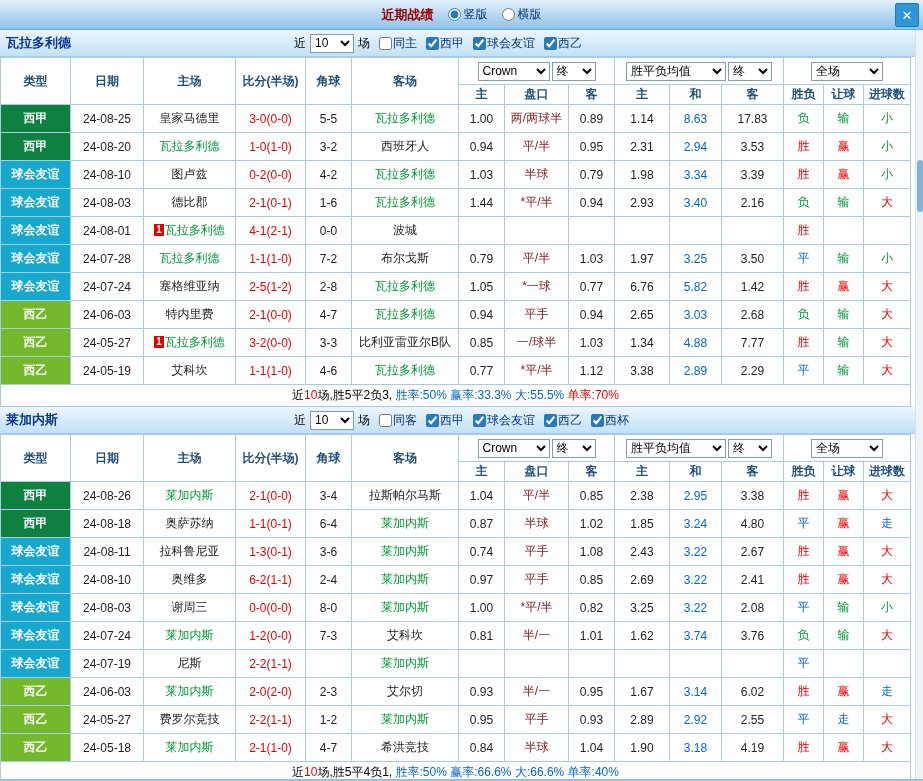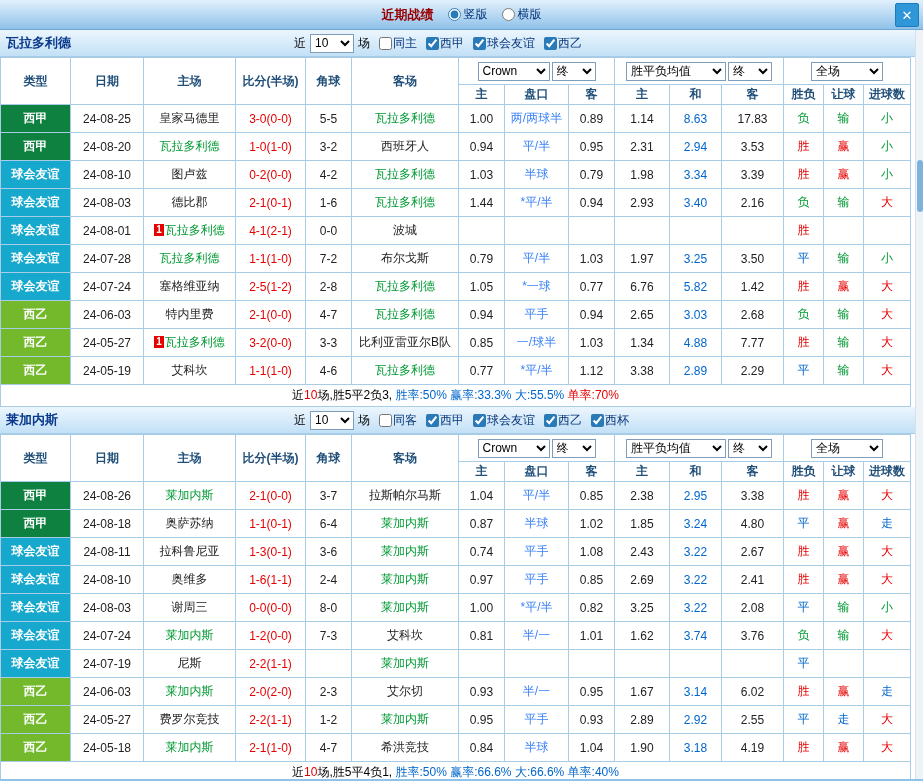--- a/index.html
+++ b/index.html
@@ -33,21 +33,21 @@
   .sel-full{width:72px}
   
   table.results{border-collapse:collapse;table-layout:fixed;width:824px}
   .results th,.results td{border:1px solid #a8cbe6;text-align:center;overflow:hidden;white-space:nowrap;padding:0 1px}
   .results thead th{color:#1f4e79;font-weight:bold;background:#fff}
   .results thead tr:first-child th{height:27px}
   .results thead tr:last-child th{height:20px}
   .results tbody td{height:28px}
   .type{color:#fff;font-weight:bold}
   .score{color:#e60000}
-  .handicap{color:#3b82f6}
+  .handicap{color:#7f1d1d}
   .avg-draw{color:#0066cc}
   .team-green{color:#009933}
   .r-win{color:#e60000}
   .r-draw{color:#0066cc}
   .r-lose{color:#009933}
   .badge{display:inline-block;background:#e60000;color:#fff;font-size:10px;line-height:12px;
     padding:0 2px;margin-right:1px;font-weight:bold;vertical-align:1px}
   .results tfoot td{height:22px;white-space:pre;color:#000}
   
   .scrollbar{position:absolute;right:0;top:30px;width:8px;height:751px;background:#eef3f8;border-left:1px solid #d5e2ec}
@@ -389,21 +389,21 @@
             <th class="sub">让球</th>
             <th class="sub">进球数</th>
           </tr>
         </thead>
         <tbody>
           <tr>
             <td class="type" style="background: rgb(14, 128, 64);">西甲</td>
             <td>24-08-26</td>
             <td class="team-green">莱加内斯</td>
             <td class="score">2-1(0-0)</td>
-            <td>3-7</td>
+            <td>3-4</td>
             <td>拉斯帕尔马斯</td>
             <td>1.04</td>
             <td class="handicap">平/半</td>
             <td>0.85</td>
             <td>2.38</td>
             <td class="avg-draw">2.95</td>
             <td>3.38</td>
             <td class="r-win">胜</td>
             <td class="r-win">赢</td>
             <td class="r-win">大</td>
@@ -439,21 +439,21 @@
             <td class="avg-draw">3.22</td>
             <td>2.67</td>
             <td class="r-win">胜</td>
             <td class="r-win">赢</td>
             <td class="r-win">大</td>
           </tr>
           <tr>
             <td class="type" style="background: rgb(23, 168, 205);">球会友谊</td>
             <td>24-08-10</td>
             <td>奥维多</td>
-            <td class="score">1-6(1-1)</td>
+            <td class="score">6-2(1-1)</td>
             <td>2-4</td>
             <td class="team-green">莱加内斯</td>
             <td>0.97</td>
             <td class="handicap">平手</td>
             <td>0.85</td>
             <td>2.69</td>
             <td class="avg-draw">3.22</td>
             <td>2.41</td>
             <td class="r-win">胜</td>
             <td class="r-win">赢</td>

